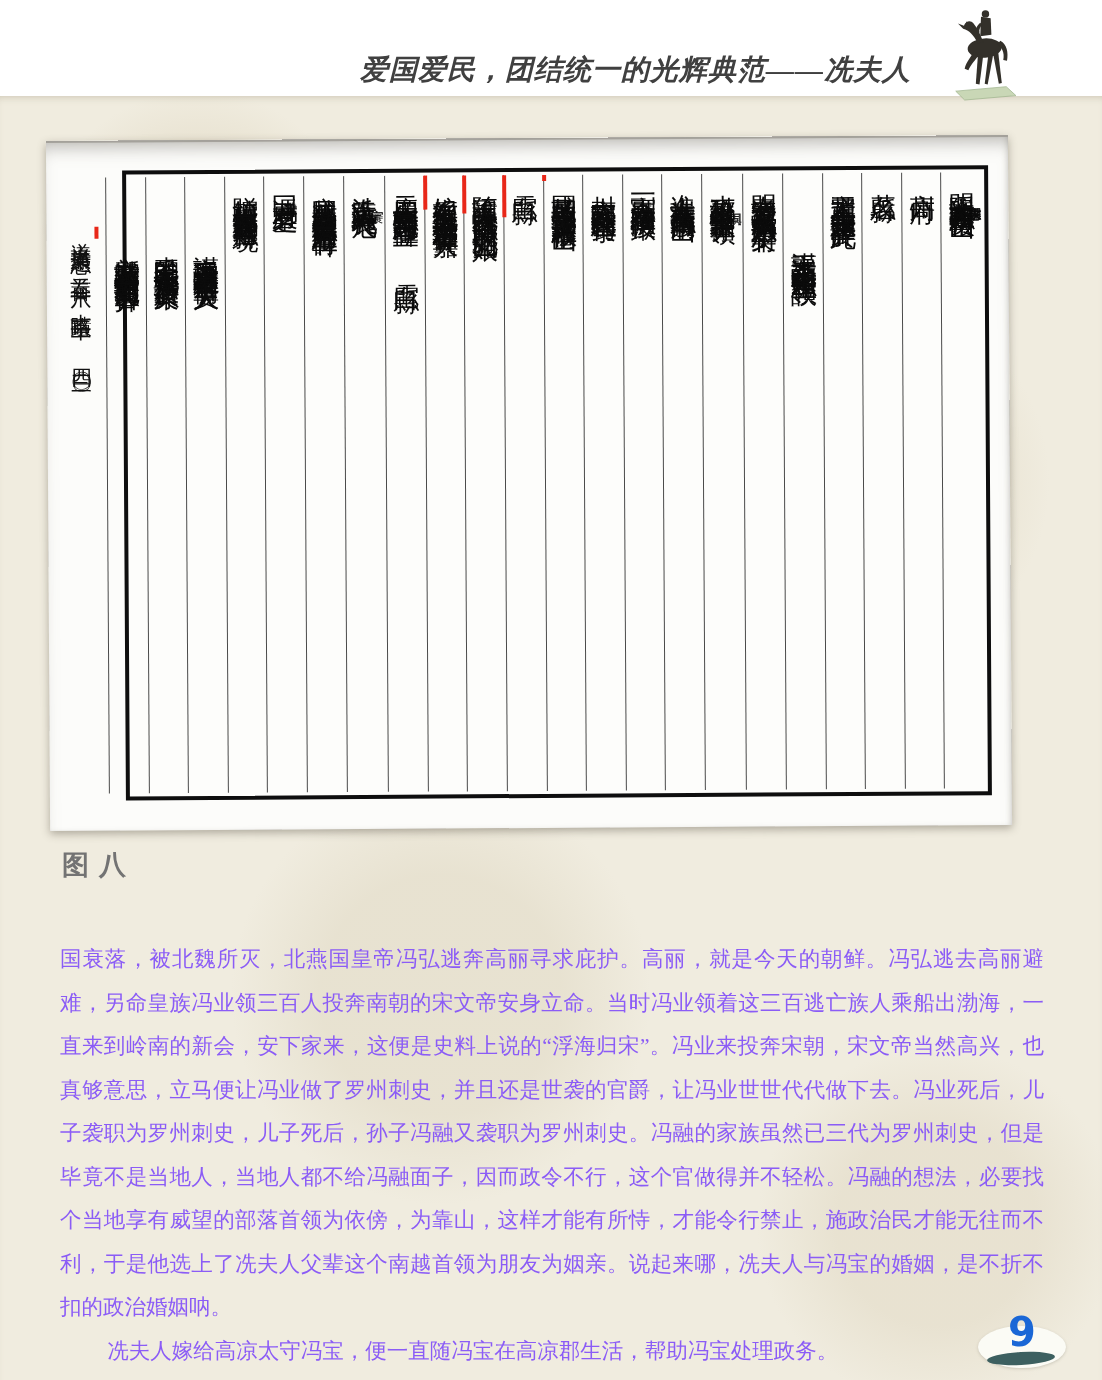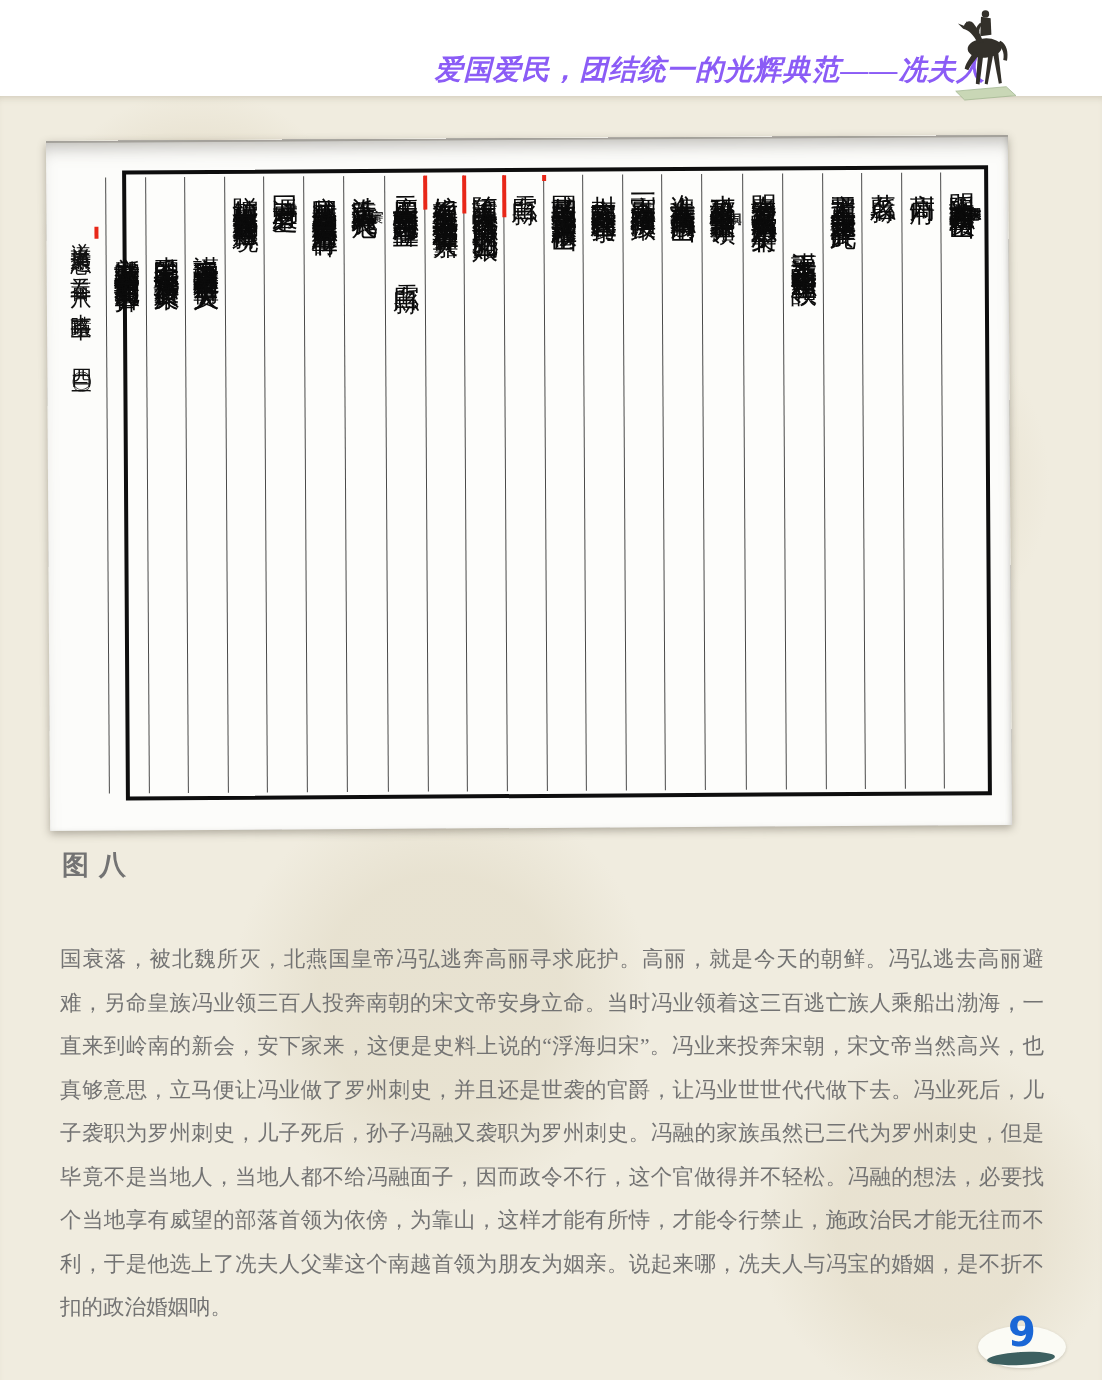--- a/index.html
+++ b/index.html
@@ -15,21 +15,21 @@
       radial-gradient(circle at 18% 12%, rgba(214,203,176,.35) 0 90px, transparent 160px),
       radial-gradient(circle at 78% 30%, rgba(214,203,176,.30) 0 110px, transparent 190px),
       radial-gradient(circle at 40% 70%, rgba(210,200,172,.28) 0 120px, transparent 210px),
       radial-gradient(circle at 85% 88%, rgba(214,203,176,.30) 0 100px, transparent 180px),
       #f0ecdf;
     box-shadow:inset 0 6px 8px -6px rgba(160,150,125,.55);
   }
   
   .hdr-title{
     position:absolute;left:360px;top:50px;width:700px;height:44px;
-    text-align:center;color:#8b5cf6;
+    text-align:left;color:#404040;
     font:bold 28px/40px "Liberation Serif","DejaVu Serif",serif;
     font-style:italic;letter-spacing:1px;white-space:nowrap;
   }
   .statue{position:absolute;left:942px;top:2px;width:78px;height:104px;}
   
   .scan{
     position:absolute;left:48px;top:138px;width:962px;height:690px;
     background:#fcfcfa;transform:rotate(-0.35deg);
     box-shadow:0 3px 9px rgba(90,85,70,.45),
                inset 0 16px 18px -10px rgba(125,122,115,.55),
@@ -59,21 +59,21 @@
   .marginline .rmark{border-right:4px solid #e82718;padding-right:2px;}
   
   .fig-caption{
     position:absolute;left:62px;top:850px;
     color:#737373;font:bold 27px/30px "Liberation Serif","DejaVu Serif",serif;
     letter-spacing:10px;
   }
   
   .bodytext{
     position:absolute;left:60px;top:938px;width:984px;
-    color:#737373;font-size:21.5px;line-height:43.5px;
+    color:#8b5cf6;font-size:21.5px;line-height:43.5px;
     text-align:justify;
   }
   .bodytext p{margin:0;}
   .bodytext p.indent{text-indent:2.2em;}
   
   .pagenum{position:absolute;left:978px;top:1312px;width:88px;height:60px;}
   .pn-oval{position:absolute;left:0;top:14px;width:88px;height:42px;background:#fbfbf5;
     border-radius:50%;box-shadow:0 1px 3px rgba(100,95,80,.25);}
   .pn-swoosh{position:absolute;left:9px;top:40px;width:68px;height:13px;background:#3d6060;
     border-radius:50%;transform:rotate(-3deg);}
@@ -135,19 +135,20 @@
         <div class="col ind2"><span>麥氏以開元十七年八月安厝於長樂原</span></div>
         <div class="col ind2"><span>之新城詔贈君衡潘州剌史招魂而合葬</span></div>
       </div>
   </div>
 </div>
 
 <div class="fig-caption">图八</div>
 
 <div class="bodytext">
   <p>国衰落，被北魏所灭，北燕国皇帝冯弘逃奔高丽寻求庇护。高丽，就是今天的朝鲜。冯弘逃去高丽避难，另命皇族冯业领三百人投奔南朝的宋文帝安身立命。当时冯业领着这三百逃亡族人乘船出渤海，一直来到岭南的新会，安下家来，这便是史料上说的“浮海归宋”。冯业来投奔宋朝，宋文帝当然高兴，也真够意思，立马便让冯业做了罗州刺史，并且还是世袭的官爵，让冯业世世代代做下去。冯业死后，儿子袭职为罗州刺史，儿子死后，孙子冯融又袭职为罗州刺史。冯融的家族虽然已三代为罗州刺史，但是毕竟不是当地人，当地人都不给冯融面子，因而政令不行，这个官做得并不轻松。冯融的想法，必要找个当地享有威望的部落首领为依傍，为靠山，这样才能有所恃，才能令行禁止，施政治民才能无往而不利，于是他选上了冼夫人父辈这个南越首领为朋友为姻亲。说起来哪，冼夫人与冯宝的婚姻，是不折不扣的政治婚姻呐。</p>
+  <p class="indent">冼夫人嫁给高凉太守冯宝，便一直随冯宝在高凉郡生活，帮助冯宝处理政务。</p>
 </div>
 
 <div class="pagenum">
   <div class="pn-oval"></div>
   <div class="pn-swoosh"></div>
   <div class="pn-digit">9</div>
 </div>
 
 </body></html>

